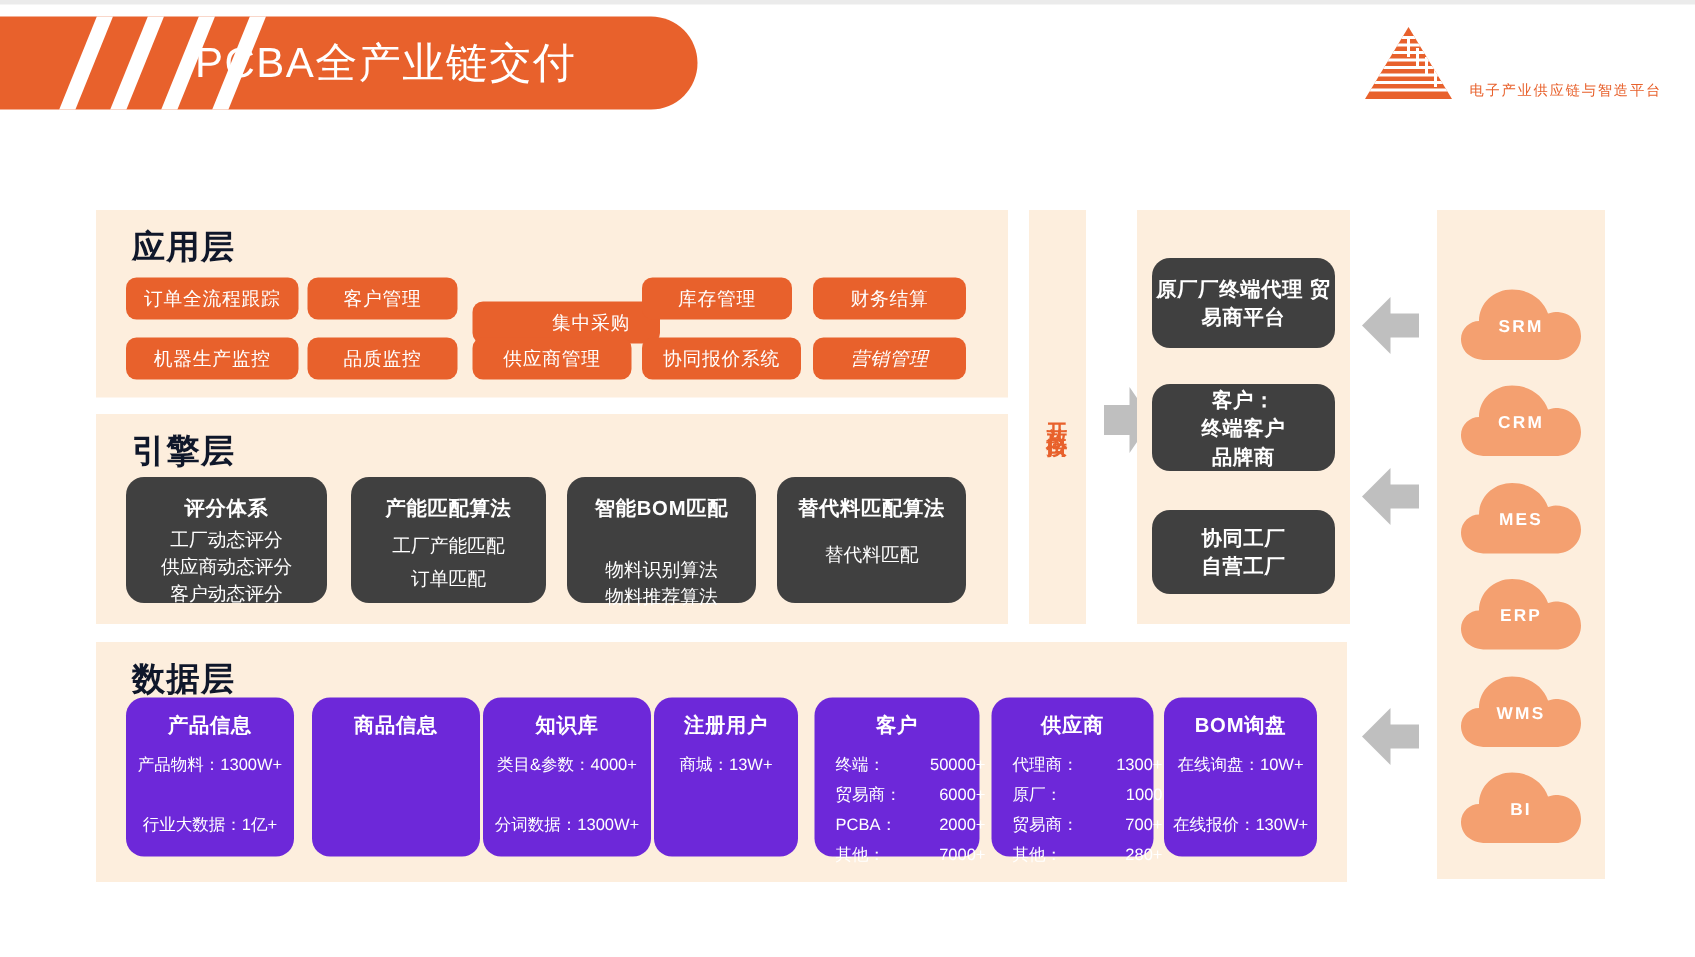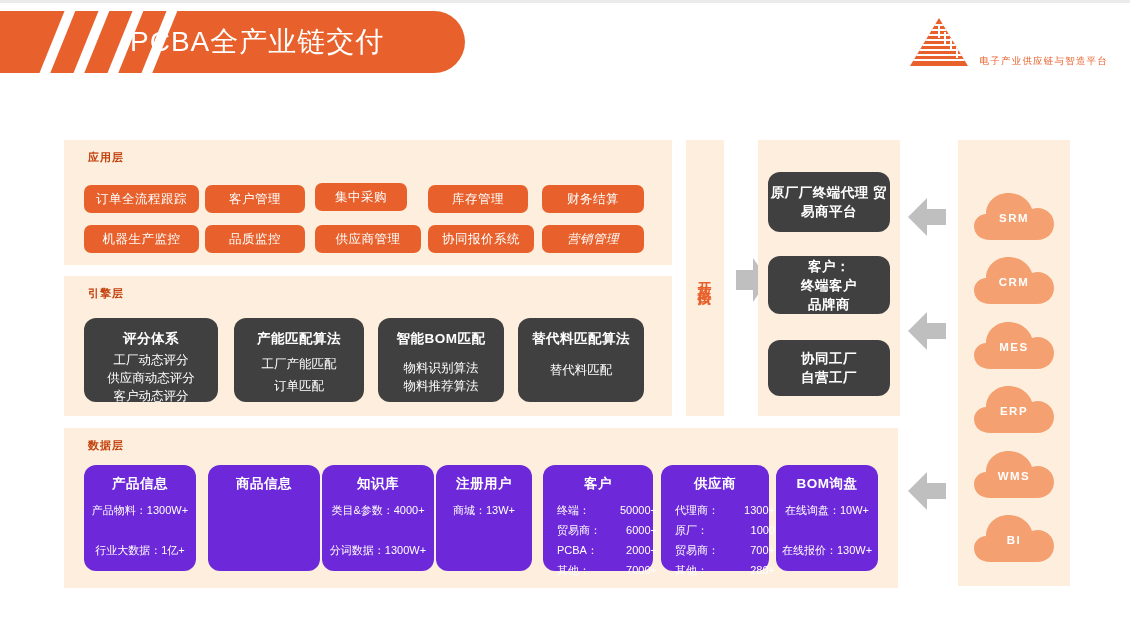--- a/index.html
+++ b/index.html
@@ -30,21 +30,21 @@
   
   .logo{position:absolute;right:22px;top:16px;display:flex;align-items:flex-end;gap:10px;}
   .logo-mark{width:62px;height:52px;position:relative;}
   .logo-text-wrap{display:flex;flex-direction:column;align-items:center;}
   .logo-name{font-size:33px;color:#e8612c;font-weight:bold;letter-spacing:2px;line-height:36px;white-space:nowrap;}
   .logo-tag{font-size:9.5px;color:#e8612c;letter-spacing:1.2px;line-height:14px;white-space:nowrap;}
 
   
   .panel{position:absolute;background:#fdeedd;}
   .layer-title{
-    position:absolute;font-size:11px;font-weight:bold;color:#c2410c;
+    position:absolute;font-size:22px;font-weight:bold;color:#0f172a;
     letter-spacing:1px;white-space:nowrap;
   }
 
   
   .chip{
     position:absolute;background:#e8612c;border-radius:7px;
     color:#ffffff;display:flex;align-items:center;justify-content:center;
     font-size:12.5px;letter-spacing:0.5px;white-space:nowrap;
   }
   .ecard{
@@ -136,21 +136,21 @@
     <div class="logo-tag">电子产业供应链与智造平台</div>
   </div>
 </div>
 
 <div class="panel" style="left:64px;top:140px;width:608px;height:125px;">
 </div>
 <div class="layer-title" style="left:88px;top:150px;">应用层</div>
 
 <div class="chip" style="left:84px;top:185px;width:115px;height:28px;">订单全流程跟踪</div>
 <div class="chip" style="left:205px;top:185px;width:100px;height:28px;">客户管理</div>
-<div class="chip" style="left:315px;top:183px;width:92px;height:28px;">集中采购</div>
+<div class="chip" style="left:315px;top:201px;width:92px;height:28px;padding-left:33px;">集中采购</div>
 <div class="chip" style="left:428px;top:185px;width:100px;height:28px;">库存管理</div>
 <div class="chip" style="left:542px;top:185px;width:102px;height:28px;">财务结算</div>
 
 <div class="chip" style="left:84px;top:225px;width:115px;height:28px;">机器生产监控</div>
 <div class="chip" style="left:205px;top:225px;width:100px;height:28px;">品质监控</div>
 <div class="chip" style="left:315px;top:225px;width:106px;height:28px;">供应商管理</div>
 <div class="chip" style="left:428px;top:225px;width:106px;height:28px;">协同报价系统</div>
 <div class="chip" style="left:542px;top:225px;width:102px;height:28px;font-style:italic;">营销管理</div>
 
 <div class="panel" style="left:64px;top:276px;width:608px;height:140px;">
@@ -165,21 +165,21 @@
 </div>
 
 <div class="ecard" style="left:234px;top:318px;width:130px;height:84px;">
   <div class="ttl">产能匹配算法</div>
   <div class="ln" style="margin-top:4px;">工厂产能匹配</div>
   <div class="ln" style="margin-top:4px;">订单匹配</div>
 </div>
 
 <div class="ecard" style="left:378px;top:318px;width:126px;height:84px;">
   <div class="ttl">智能BOM匹配</div>
-  <div class="ln" style="margin-top:8px;">物料识别算法</div>
+  <div class="ln" style="margin-top:20px;">物料识别算法</div>
   <div class="ln">物料推荐算法</div>
 </div>
 
 <div class="ecard" style="left:518px;top:318px;width:126px;height:84px;">
   <div class="ttl">替代料匹配算法</div>
   <div class="ln" style="margin-top:10px;">替代料匹配</div>
 </div>
 
 <div class="panel" style="left:64px;top:428px;width:834px;height:160px;">
 </div>

